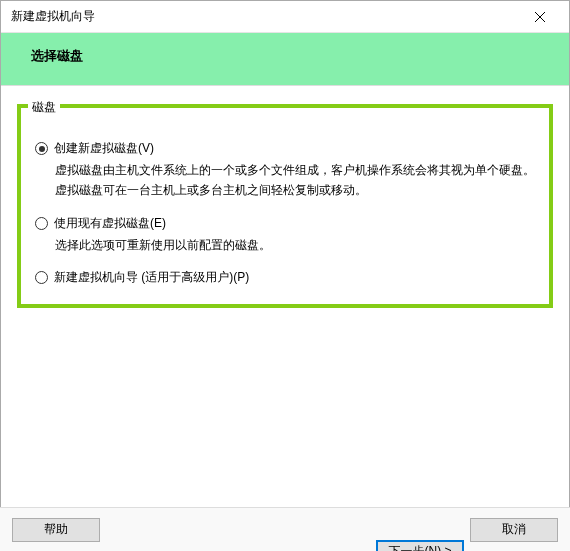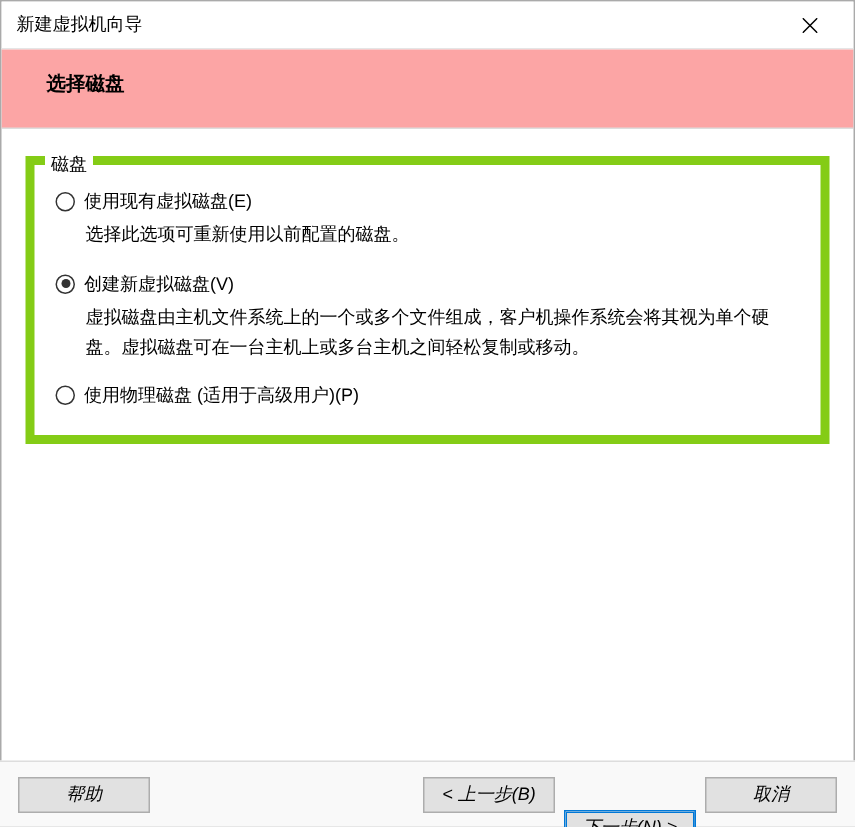--- a/index.html
+++ b/index.html
@@ -30,38 +30,38 @@
       height: 28px;
       display: flex;
       align-items: center;
       justify-content: center;
       cursor: pointer;
     }
     .close-btn svg { width: 10px; height: 10px; }
     .header {
       padding: 14px 22px 14px 30px;
       border-bottom: 1px solid #ddd;
-      background: #fca5a5;
+      background: #86efac;
     }
     .header .h1 {
       font-weight: bold;
       font-size: 13px;
       margin-bottom: 6px;
     }
     .header .h2 {
       font-size: 12px;
       padding-left: 24px;
     }
     .content {
       padding: 18px 16px 10px 16px;
     }
     .fieldset {
       position: relative;
-      border: 6px solid #84cc16;
-      padding: 16px 14px 14px 14px;
+      border: 4px solid #84cc16;
+      padding: 32px 14px 14px 14px;
       border-radius: 0;
     }
     .fieldset .legend {
       position: absolute;
       top: -9px;
       left: 7px;
       background: #fff;
       padding: 0 4px;
       font-size: 12px;
     }
@@ -122,21 +122,20 @@
       height: 24px;
       background: #e1e1e1;
       border: 1px solid #adadad;
       font-size: 12px;
       font-family: inherit;
       cursor: pointer;
       padding: 0 10px;
       display: inline-flex;
       align-items: center;
       justify-content: center;
-      font-style: italic;
     }
     .btn.primary {
       border: 1px solid #0078d7;
       box-shadow: inset 0 0 0 1px #0078d7;
       margin-top: 44px;
     }
   </style>
 </head>
 <body>
 
@@ -152,43 +151,42 @@
 <div class="header">
   <div class="h1">选择磁盘</div>
 </div>
 
 <div class="content">
   <div class="fieldset">
     <span class="legend">磁盘</span>
 
     <div class="option">
       <div class="opt-row">
-        <span class="radio"></span>
-        <span class="opt-label">使用现有虚拟磁盘(E)</span>
-      </div>
-      <div class="opt-desc">选择此选项可重新使用以前配置的磁盘。</div>
-    </div>
-
-    <div class="option">
-      <div class="opt-row">
         <span class="radio checked"></span>
         <span class="opt-label">创建新虚拟磁盘(V)</span>
       </div>
       <div class="opt-desc">虚拟磁盘由主机文件系统上的一个或多个文件组成，客户机操作系统会将其视为单个硬盘。虚拟磁盘可在一台主机上或多台主机之间轻松复制或移动。</div>
     </div>
 
     <div class="option">
       <div class="opt-row">
         <span class="radio"></span>
-        <span class="opt-label">使用物理磁盘 (适用于高级用户)(P)</span>
+        <span class="opt-label">使用现有虚拟磁盘(E)</span>
+      </div>
+      <div class="opt-desc">选择此选项可重新使用以前配置的磁盘。</div>
+    </div>
+
+    <div class="option">
+      <div class="opt-row">
+        <span class="radio"></span>
+        <span class="opt-label">新建虚拟机向导 (适用于高级用户)(P)</span>
       </div>
     </div>
 
   </div>
 </div>
 
 <div class="footer">
   <button class="btn">帮助</button>
   <span class="spacer"></span>
-  <button class="btn">&lt; 上一步(B)</button>
   <button class="btn primary">下一步(N) &gt;</button>
   <button class="btn">取消</button>
 </div>
 
 </body></html>

